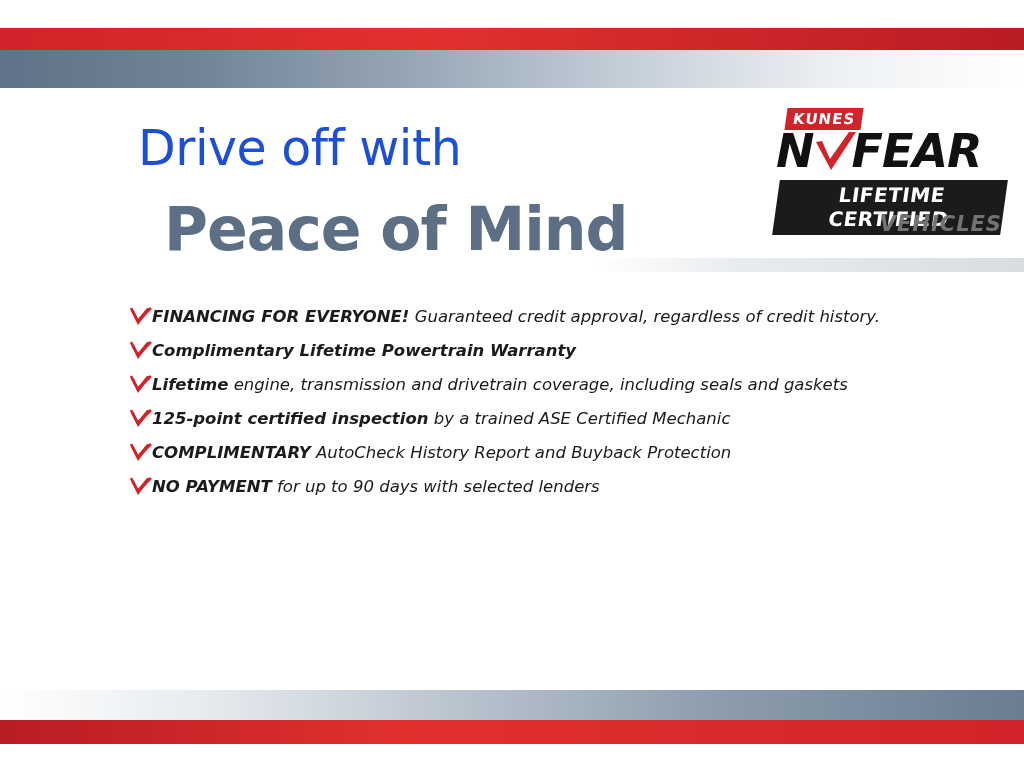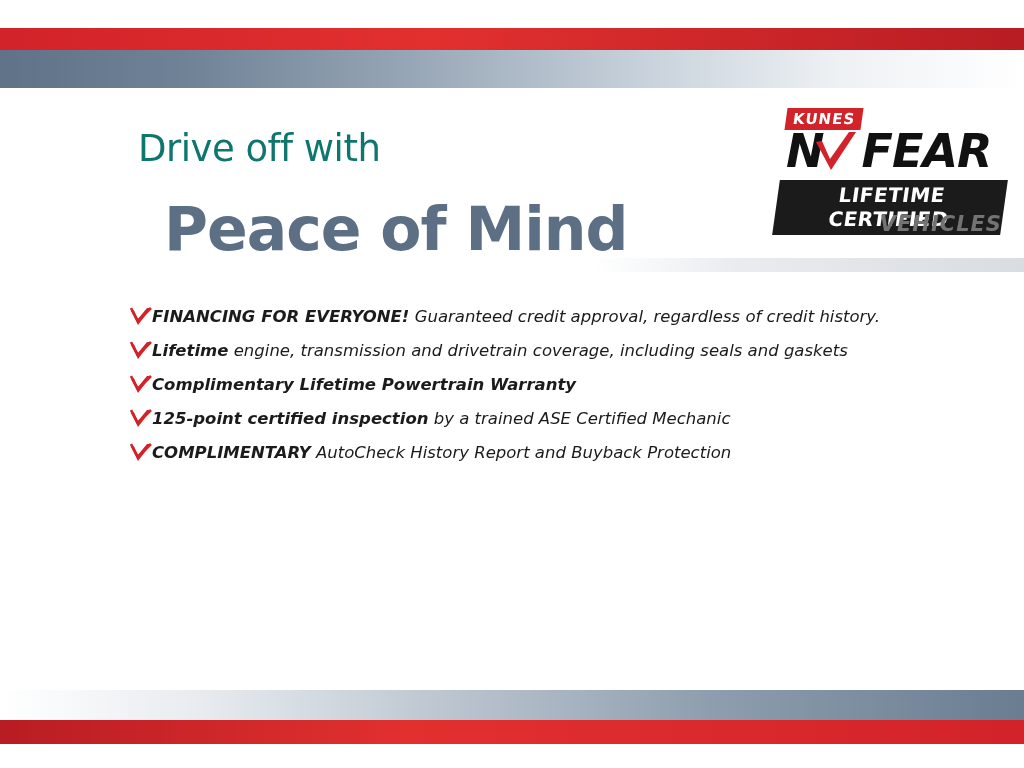--- a/index.html
+++ b/index.html
@@ -75,24 +75,24 @@
 
   
   .headline {
     position: absolute;
     left: 138px;
     top: 120px;
     width: 620px;
   }
   .headline-line1 {
     font-family: "DejaVu Sans", sans-serif;
-    font-size: 37px;
+    font-size: 49px;
     line-height: 58px;
     font-weight: 400;
-    color: #0f766e;
+    color: #1d4ed8;
     letter-spacing: -0.5px;
   }
   .headline-line2 {
     font-family: "DejaVu Sans", sans-serif;
     font-size: 60px;
     line-height: 66px;
     font-weight: bold;
     color: #5c6f85;
     letter-spacing: -1px;
     margin-top: 18px;
@@ -115,21 +115,21 @@
     color: #ffffff;
     font-family: "DejaVu Sans", sans-serif;
     font-weight: bold;
     font-size: 15px;
     letter-spacing: 1px;
     padding: 2px 7px 2px 7px;
     transform: skewX(-8deg);
   }
   .logo-nofear {
     position: absolute;
-    left: 16px;
+    left: 6px;
     top: 20px;
     font-family: "DejaVu Sans", sans-serif;
     font-weight: bold;
     font-style: italic;
     font-size: 46px;
     line-height: 46px;
     color: #111111;
     letter-spacing: -1px;
     white-space: nowrap;
   }
@@ -259,36 +259,36 @@
     </div>
 
     <div class="bullet-row">
       <div class="bullet-check">
         <svg width="22" height="20" viewBox="0 0 22 20">
             <path d="M1 4 L8 18 L21 1 L17 1 L7.5 12.5 L4 3.5 Z" fill="#d2232a"></path>
             <path d="M1 1 L8 14 L21 1" fill="none" stroke="#d2232a" stroke-width="2.6"></path>
           </svg>
       </div>
       <div class="bullet-text">
+        <b>Complimentary Lifetime Powertrain Warranty</b><span></span>
+      </div>
+    </div>
+
+    <div class="bullet-row">
+      <div class="bullet-check">
+        <svg width="22" height="20" viewBox="0 0 22 20">
+            <path d="M1 4 L8 18 L21 1 L17 1 L7.5 12.5 L4 3.5 Z" fill="#d2232a"></path>
+            <path d="M1 1 L8 14 L21 1" fill="none" stroke="#d2232a" stroke-width="2.6"></path>
+          </svg>
+      </div>
+      <div class="bullet-text">
         <b>Lifetime</b><span> engine, transmission and drivetrain coverage, including seals and gaskets</span>
       </div>
     </div>
 
-    <div class="bullet-row">
-      <div class="bullet-check">
-        <svg width="22" height="20" viewBox="0 0 22 20">
-            <path d="M1 4 L8 18 L21 1 L17 1 L7.5 12.5 L4 3.5 Z" fill="#d2232a"></path>
-            <path d="M1 1 L8 14 L21 1" fill="none" stroke="#d2232a" stroke-width="2.6"></path>
-          </svg>
-      </div>
-      <div class="bullet-text">
-        <b>Complimentary Lifetime Powertrain Warranty</b><span></span>
-      </div>
-    </div>
-
 
     <div class="bullet-row">
       <div class="bullet-check">
         <svg width="22" height="20" viewBox="0 0 22 20">
             <path d="M1 4 L8 18 L21 1 L17 1 L7.5 12.5 L4 3.5 Z" fill="#d2232a"></path>
             <path d="M1 1 L8 14 L21 1" fill="none" stroke="#d2232a" stroke-width="2.6"></path>
           </svg>
       </div>
       <div class="bullet-text">
         <b>125-point certified inspection</b><span> by a trained ASE Certified Mechanic</span>
@@ -301,20 +301,31 @@
             <path d="M1 4 L8 18 L21 1 L17 1 L7.5 12.5 L4 3.5 Z" fill="#d2232a"></path>
             <path d="M1 1 L8 14 L21 1" fill="none" stroke="#d2232a" stroke-width="2.6"></path>
           </svg>
       </div>
       <div class="bullet-text">
         <b>COMPLIMENTARY</b><span> AutoCheck History Report and Buyback Protection</span>
       </div>
     </div>
 
 
+    <div class="bullet-row">
+      <div class="bullet-check">
+        <svg width="22" height="20" viewBox="0 0 22 20">
+            <path d="M1 4 L8 18 L21 1 L17 1 L7.5 12.5 L4 3.5 Z" fill="#d2232a"></path>
+            <path d="M1 1 L8 14 L21 1" fill="none" stroke="#d2232a" stroke-width="2.6"></path>
+          </svg>
+      </div>
+      <div class="bullet-text">
+        <b>NO PAYMENT</b><span> for up to 90 days with selected lenders</span>
+      </div>
+    </div>
 
 
   </div>
 
   <div class="bottom-gray-bar"></div>
   <div class="bottom-red-bar"></div>
   <div class="bottom-white-strip"></div>
 
 </div>
 

